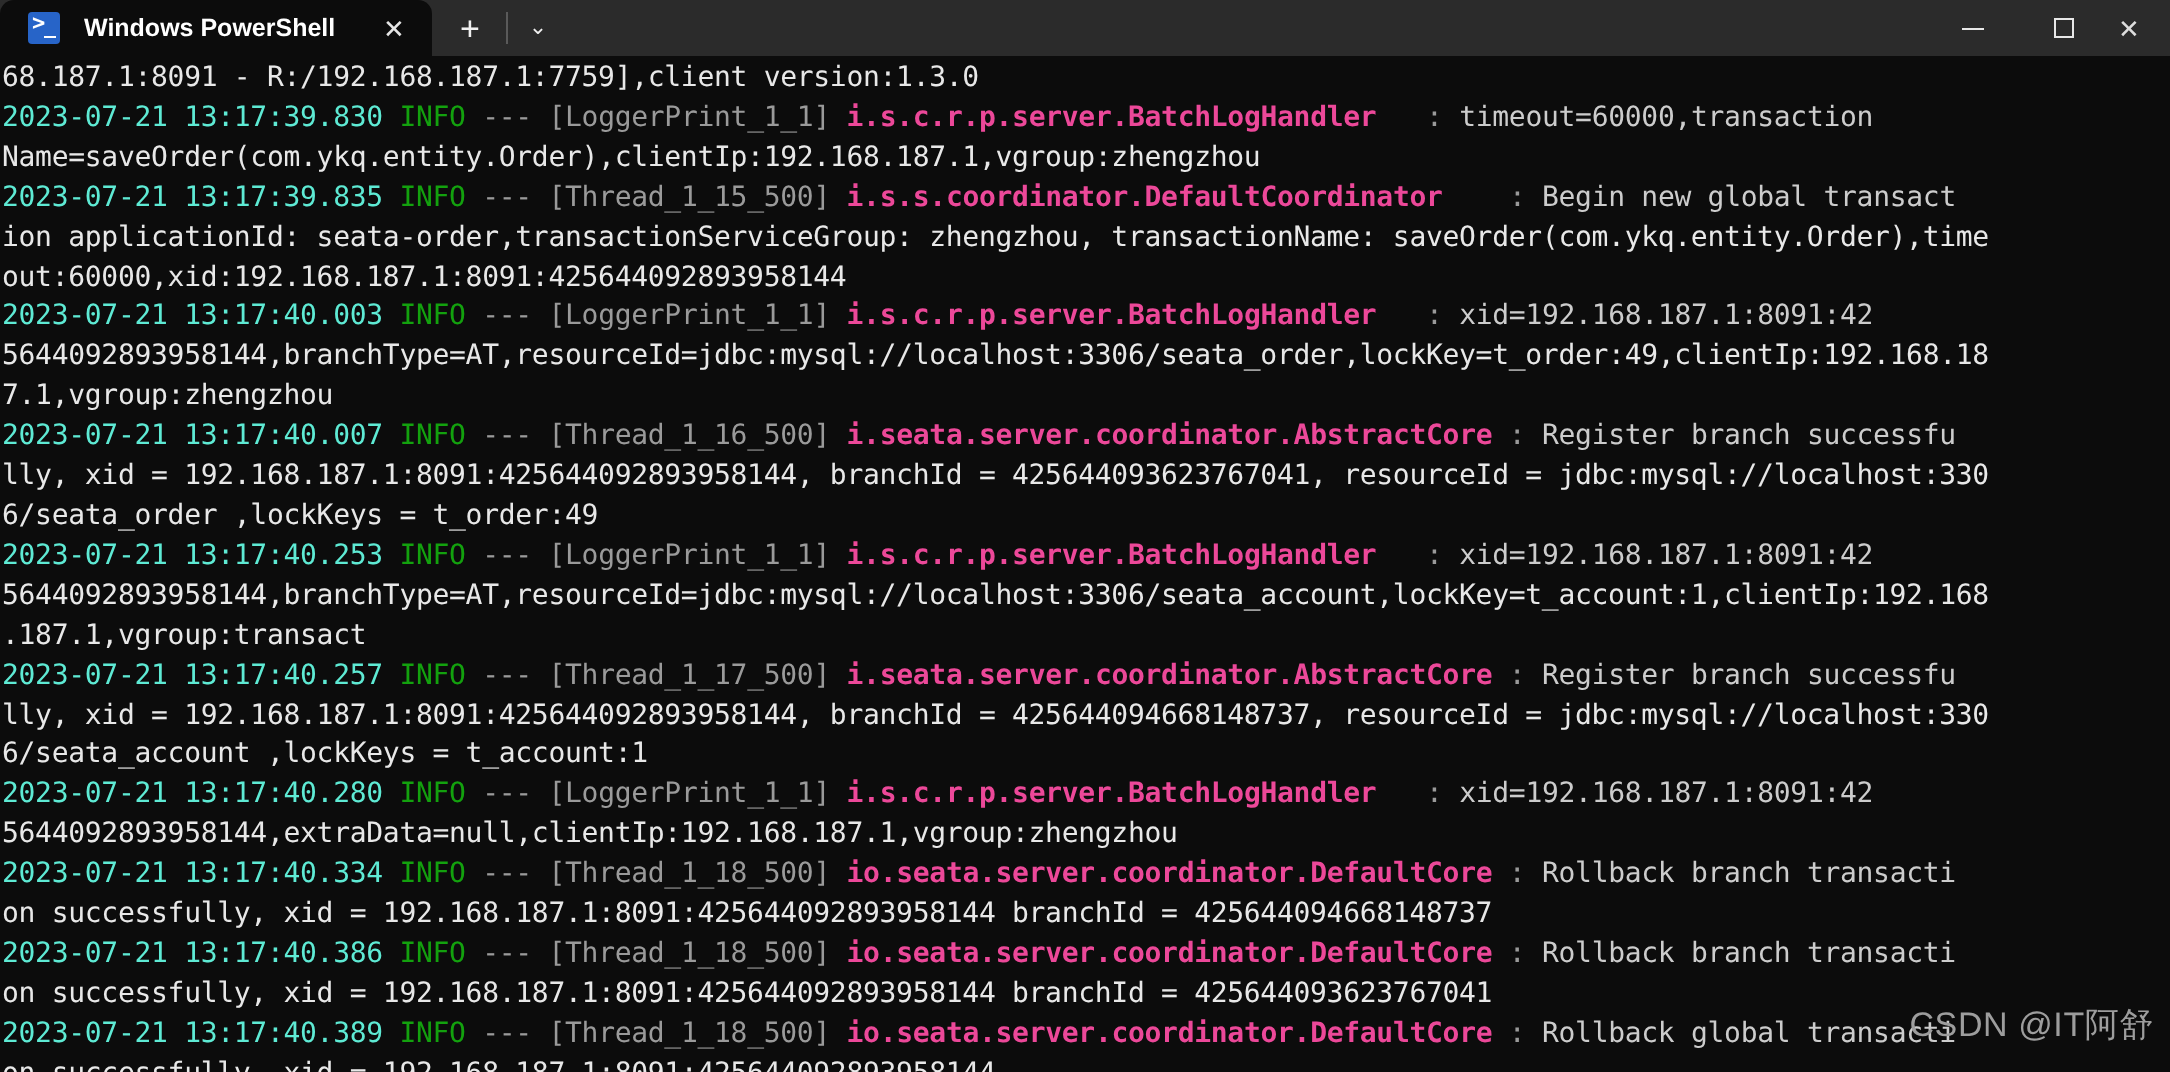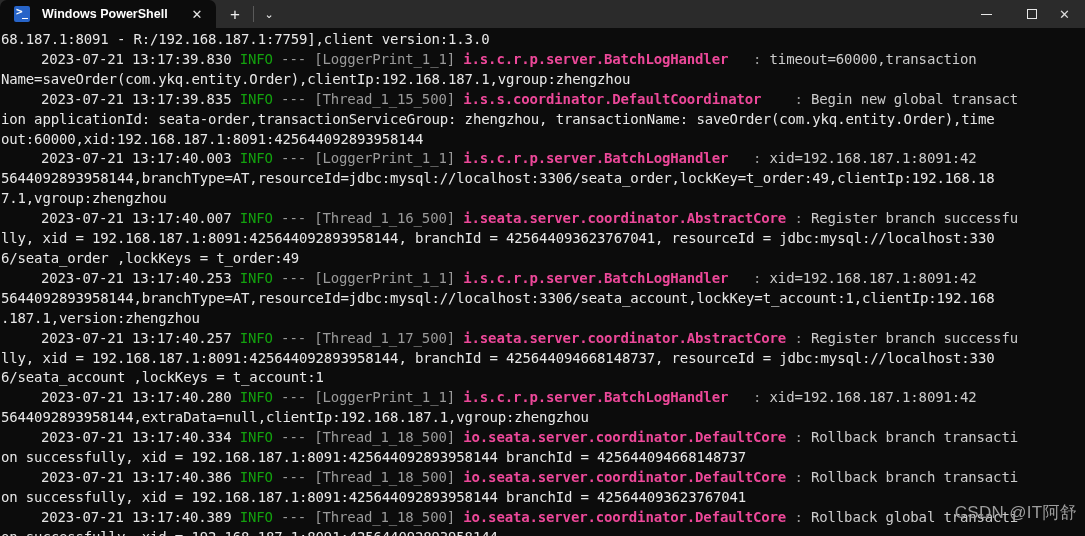--- a/index.html
+++ b/index.html
@@ -167,21 +167,21 @@
     position: relative;
   }
   .line {
     font-family: "DejaVu Sans Mono", monospace;
     font-size: 14px;
     line-height: 19.9px;
     white-space: pre;
     color: #cccccc;
     letter-spacing: -0.15px;
   }
-  .c-ts    { color: #e5e5e5; padding-left: 40px; }
+  .c-ts    { color: #5eead4; }
   .c-info  { color: #13a10e; }
   .c-dash  { color: #9a9a9a; }
   .c-thr   { color: #9a9a9a; }
   .c-cls   { color: #ec4899; font-weight: bold; }
   .c-colon { color: #9a9a9a; }
   .c-msg   { color: #cccccc; text-align: center; }
   .c-plain { color: #e8e8e8; }
 
   .watermark {
     position: absolute;
@@ -234,21 +234,21 @@
         <div class="line"><span class="c-plain">ion applicationId: seata-order,transactionServiceGroup: zhengzhou, transactionName: saveOrder(com.ykq.entity.Order),time</span></div>
         <div class="line"><span class="c-plain">out:60000,xid:192.168.187.1:8091:425644092893958144</span></div>
         <div class="line"><span class="c-ts">2023-07-21 13:17:40.003</span><span class="c-plain"> </span><span class="c-info">INFO</span><span class="c-plain"> </span><span class="c-dash">---</span><span class="c-plain"> </span><span class="c-thr">[LoggerPrint_1_1]</span><span class="c-plain"> </span><span class="c-cls">i.s.c.r.p.server.BatchLogHandler</span><span class="c-plain">   </span><span class="c-colon">: </span><span class="c-msg">xid=192.168.187.1:8091:42</span></div>
         <div class="line"><span class="c-plain">5644092893958144,branchType=AT,resourceId=jdbc:mysql://localhost:3306/seata_order,lockKey=t_order:49,clientIp:192.168.18</span></div>
         <div class="line"><span class="c-plain">7.1,vgroup:zhengzhou</span></div>
         <div class="line"><span class="c-ts">2023-07-21 13:17:40.007</span><span class="c-plain"> </span><span class="c-info">INFO</span><span class="c-plain"> </span><span class="c-dash">---</span><span class="c-plain"> </span><span class="c-thr">[Thread_1_16_500]</span><span class="c-plain"> </span><span class="c-cls">i.seata.server.coordinator.AbstractCore</span><span class="c-plain"> </span><span class="c-colon">: </span><span class="c-msg">Register branch successfu</span></div>
         <div class="line"><span class="c-plain">lly, xid = 192.168.187.1:8091:425644092893958144, branchId = 425644093623767041, resourceId = jdbc:mysql://localhost:330</span></div>
         <div class="line"><span class="c-plain">6/seata_order ,lockKeys = t_order:49</span></div>
         <div class="line"><span class="c-ts">2023-07-21 13:17:40.253</span><span class="c-plain"> </span><span class="c-info">INFO</span><span class="c-plain"> </span><span class="c-dash">---</span><span class="c-plain"> </span><span class="c-thr">[LoggerPrint_1_1]</span><span class="c-plain"> </span><span class="c-cls">i.s.c.r.p.server.BatchLogHandler</span><span class="c-plain">   </span><span class="c-colon">: </span><span class="c-msg">xid=192.168.187.1:8091:42</span></div>
         <div class="line"><span class="c-plain">5644092893958144,branchType=AT,resourceId=jdbc:mysql://localhost:3306/seata_account,lockKey=t_account:1,clientIp:192.168</span></div>
-        <div class="line"><span class="c-plain">.187.1,version:zhengzhou</span></div>
+        <div class="line"><span class="c-plain">.187.1,vgroup:transact</span></div>
         <div class="line"><span class="c-ts">2023-07-21 13:17:40.257</span><span class="c-plain"> </span><span class="c-info">INFO</span><span class="c-plain"> </span><span class="c-dash">---</span><span class="c-plain"> </span><span class="c-thr">[Thread_1_17_500]</span><span class="c-plain"> </span><span class="c-cls">i.seata.server.coordinator.AbstractCore</span><span class="c-plain"> </span><span class="c-colon">: </span><span class="c-msg">Register branch successfu</span></div>
         <div class="line"><span class="c-plain">lly, xid = 192.168.187.1:8091:425644092893958144, branchId = 425644094668148737, resourceId = jdbc:mysql://localhost:330</span></div>
         <div class="line"><span class="c-plain">6/seata_account ,lockKeys = t_account:1</span></div>
         <div class="line"><span class="c-ts">2023-07-21 13:17:40.280</span><span class="c-plain"> </span><span class="c-info">INFO</span><span class="c-plain"> </span><span class="c-dash">---</span><span class="c-plain"> </span><span class="c-thr">[LoggerPrint_1_1]</span><span class="c-plain"> </span><span class="c-cls">i.s.c.r.p.server.BatchLogHandler</span><span class="c-plain">   </span><span class="c-colon">: </span><span class="c-msg">xid=192.168.187.1:8091:42</span></div>
         <div class="line"><span class="c-plain">5644092893958144,extraData=null,clientIp:192.168.187.1,vgroup:zhengzhou</span></div>
         <div class="line"><span class="c-ts">2023-07-21 13:17:40.334</span><span class="c-plain"> </span><span class="c-info">INFO</span><span class="c-plain"> </span><span class="c-dash">---</span><span class="c-plain"> </span><span class="c-thr">[Thread_1_18_500]</span><span class="c-plain"> </span><span class="c-cls">io.seata.server.coordinator.DefaultCore</span><span class="c-plain"> </span><span class="c-colon">: </span><span class="c-msg">Rollback branch transacti</span></div>
         <div class="line"><span class="c-plain">on successfully, xid = 192.168.187.1:8091:425644092893958144 branchId = 425644094668148737</span></div>
         <div class="line"><span class="c-ts">2023-07-21 13:17:40.386</span><span class="c-plain"> </span><span class="c-info">INFO</span><span class="c-plain"> </span><span class="c-dash">---</span><span class="c-plain"> </span><span class="c-thr">[Thread_1_18_500]</span><span class="c-plain"> </span><span class="c-cls">io.seata.server.coordinator.DefaultCore</span><span class="c-plain"> </span><span class="c-colon">: </span><span class="c-msg">Rollback branch transacti</span></div>
         <div class="line"><span class="c-plain">on successfully, xid = 192.168.187.1:8091:425644092893958144 branchId = 425644093623767041</span></div>
         <div class="line"><span class="c-ts">2023-07-21 13:17:40.389</span><span class="c-plain"> </span><span class="c-info">INFO</span><span class="c-plain"> </span><span class="c-dash">---</span><span class="c-plain"> </span><span class="c-thr">[Thread_1_18_500]</span><span class="c-plain"> </span><span class="c-cls">io.seata.server.coordinator.DefaultCore</span><span class="c-plain"> </span><span class="c-colon">: </span><span class="c-msg">Rollback global transacti</span></div>

